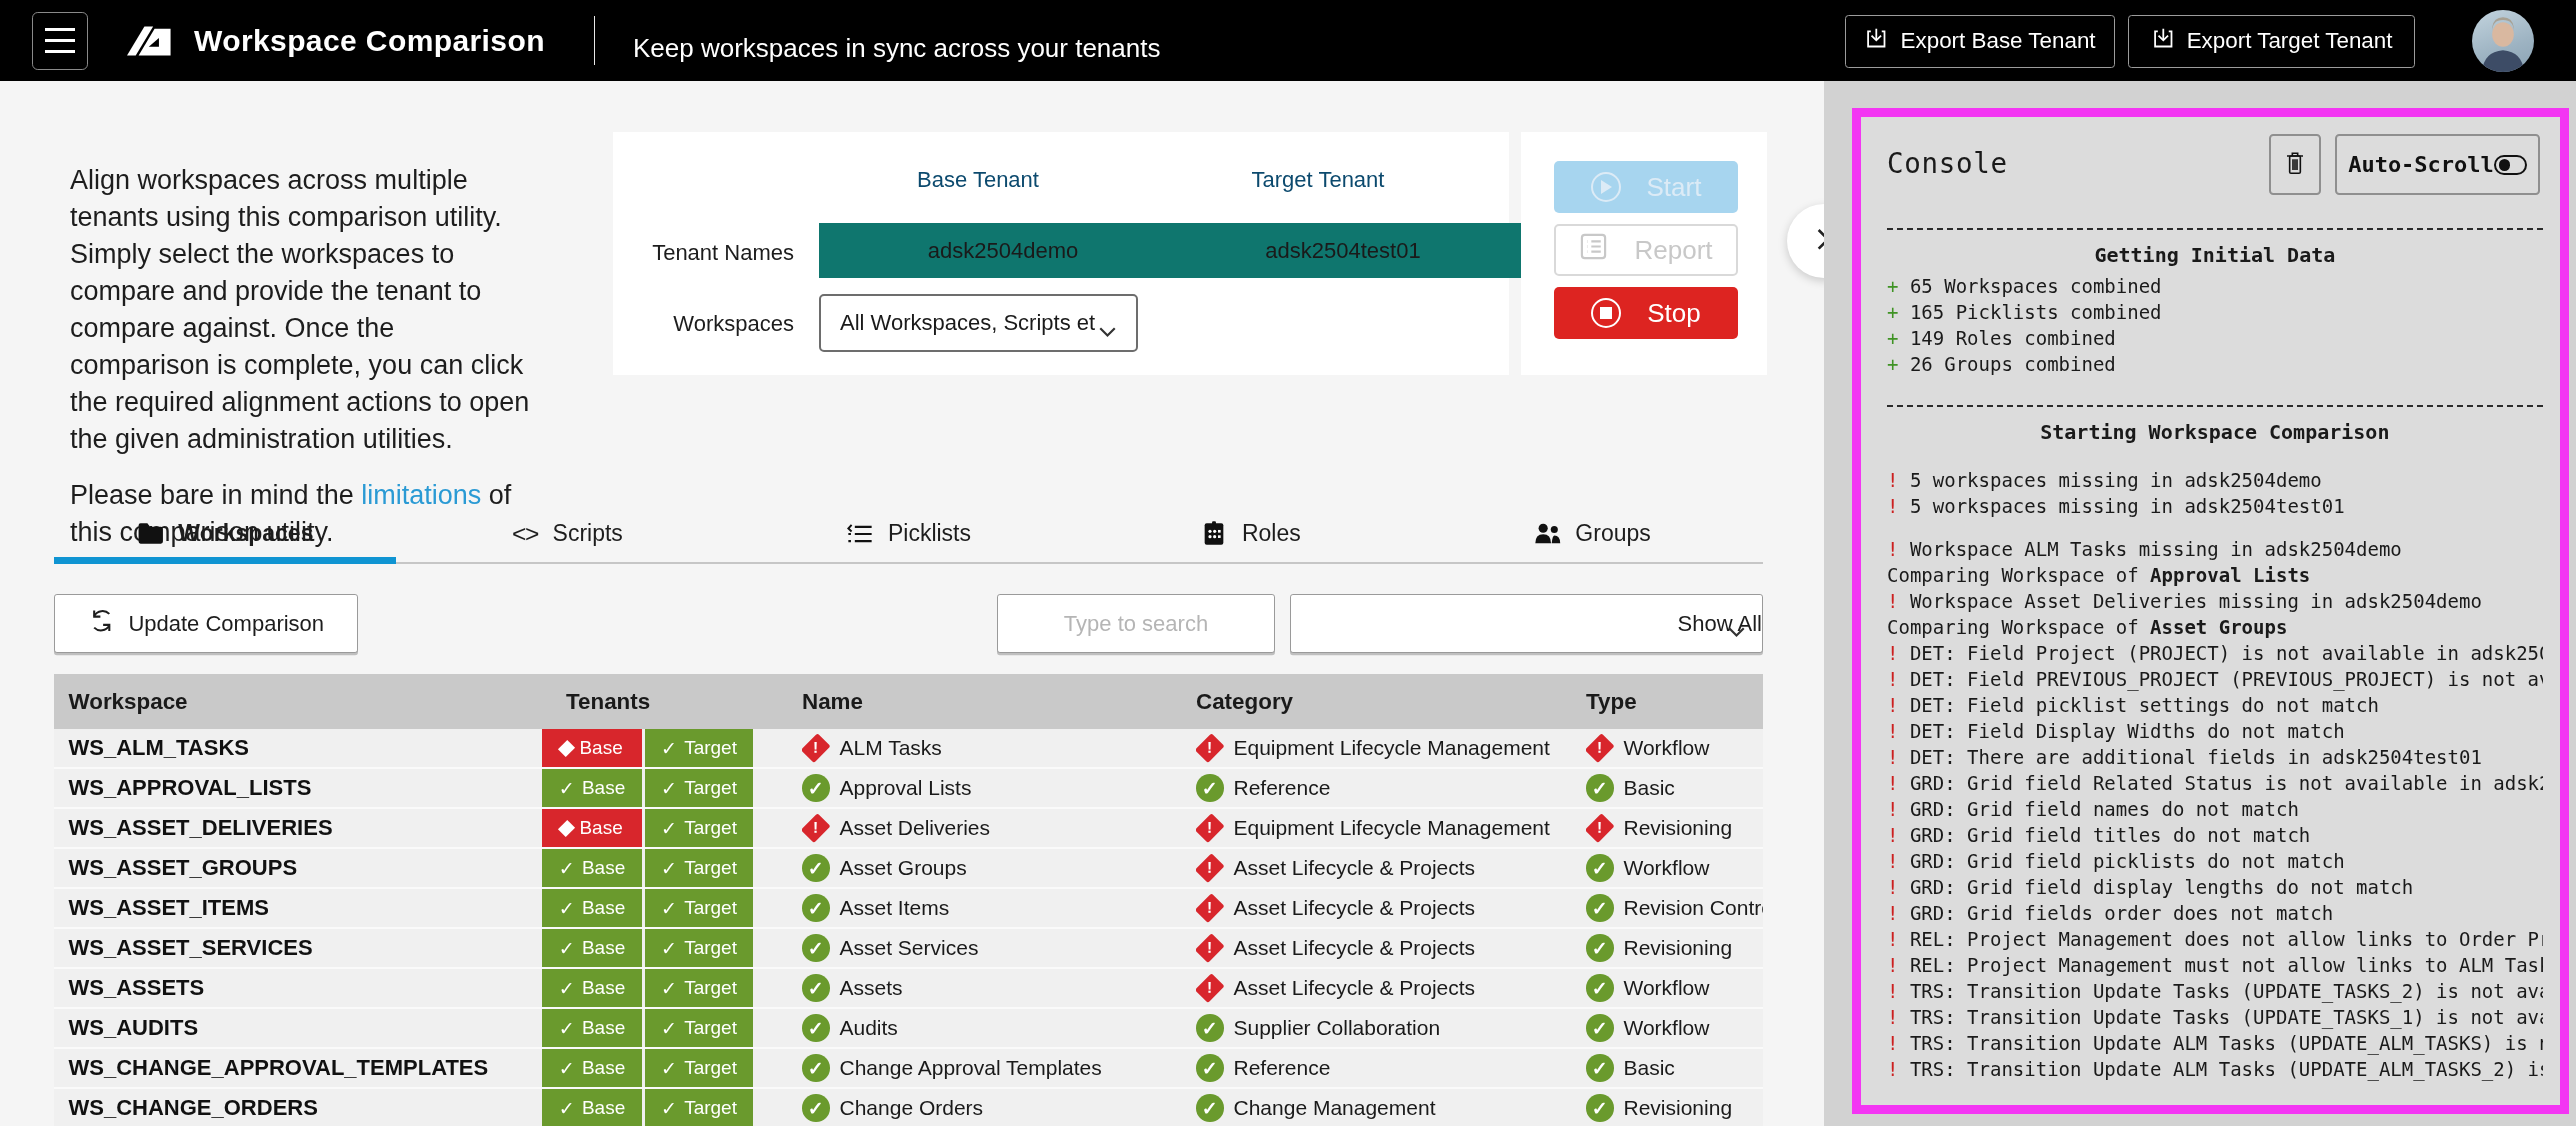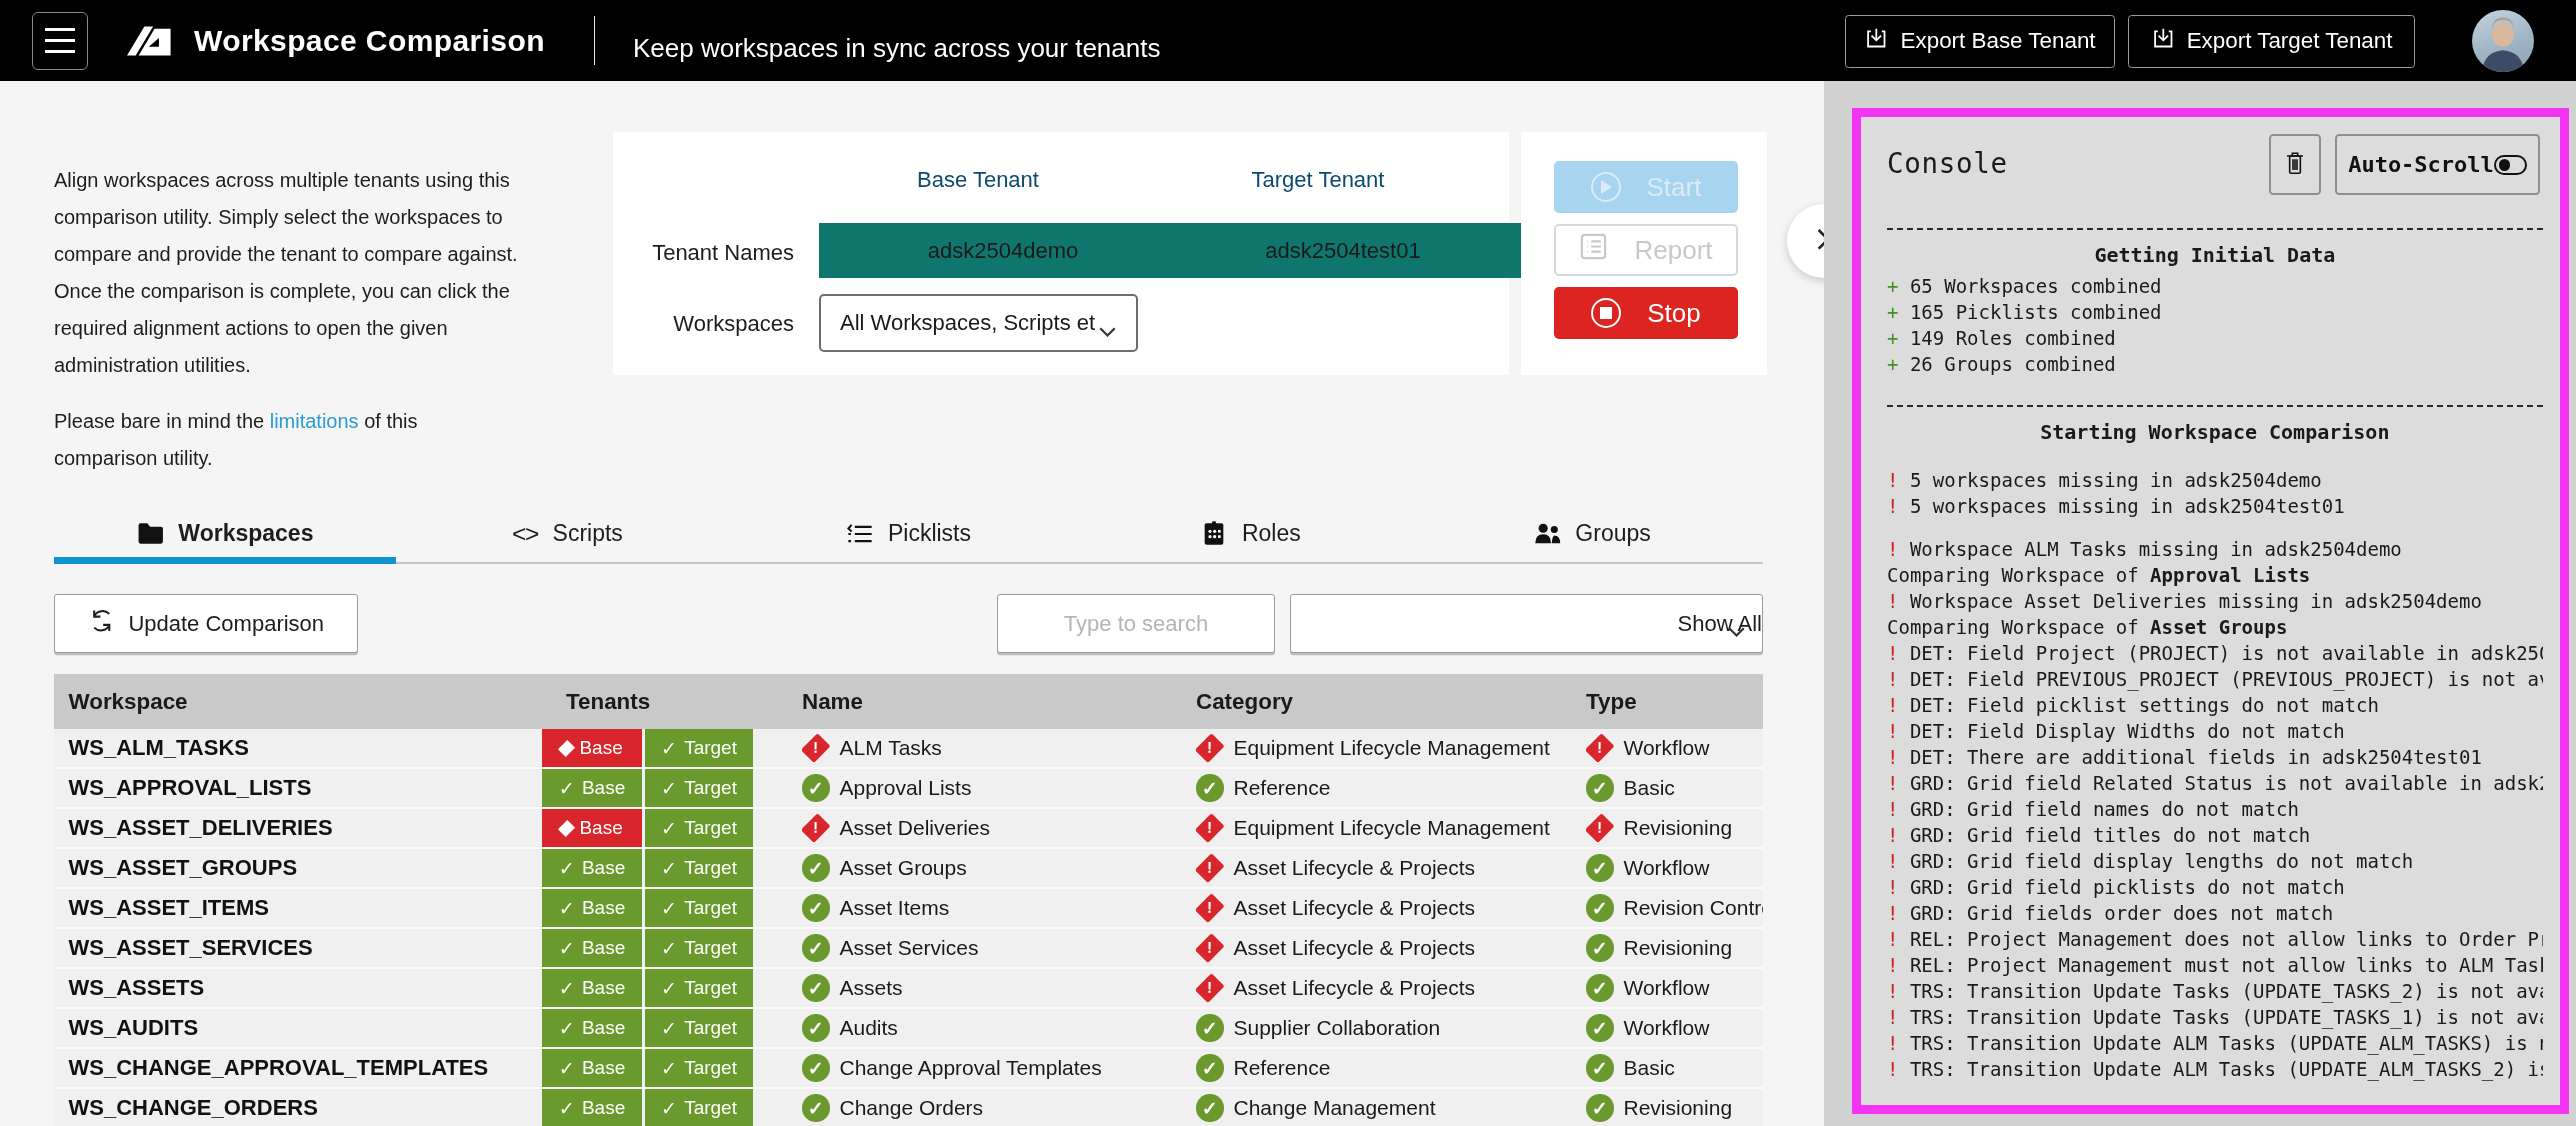--- a/index.html
+++ b/index.html
@@ -22,21 +22,21 @@
   .title-divider{position:absolute;left:594px;top:16px;width:1.4px;height:49px;background:#e8e8e8}
   .subtitle{position:absolute;left:633px;top:8px;height:81px;display:flex;align-items:center;color:#fff;font-size:26px;font-weight:400}
   .export-btn{position:absolute;top:14.5px;height:53px;background:transparent;border:1.4px solid #9c9c9c;border-radius:3.6px;color:#fff;font-size:22.4px;display:flex;align-items:center;justify-content:center;gap:11.6px;cursor:pointer;font-family:inherit}
   .export-base{left:1845px;width:270px}
   .export-target{left:2128px;width:287px}
   .avatar{position:absolute;left:2472px;top:10px;width:62px;height:62px;border-radius:50%;overflow:hidden;background:linear-gradient(160deg,#c3d4de 0%,#9db3c2 60%,#8aa2b4 100%)}
 
   
   .main{position:absolute;left:0;top:81px;width:1824px;height:1045px;background:var(--main-bg);overflow:hidden}
 
-  .intro{position:absolute;left:54px;top:81px;width:466px;font-size:20px;line-height:37px;color:#1d1d1d}
+  .intro{position:absolute;left:70px;top:81px;width:466px;font-size:27px;line-height:37px;color:#1d1d1d}
   .intro p+p{margin-top:19px}
   .intro a{color:var(--link);text-decoration:none;cursor:pointer}
 
   .card{position:absolute;background:#fff;top:51px;height:243px}
   .form-card{left:613px;width:896px}
   .actions-card{left:1521px;width:246px}
 
   .tenant-col-header{position:absolute;top:35px;font-size:22px;color:#0c4a6e;text-align:center;width:318px}
   .hdr-base{left:206px}.hdr-target{left:546px}
   .form-label{position:absolute;font-size:22px;color:#1d1d1d;text-align:right;width:181px;right:auto}
@@ -625,22 +625,22 @@
         <div class="c-line"><span class="c-bang">!</span> Workspace Asset Deliveries missing in adsk2504demo</div>
         <div class="c-line">Comparing Workspace of <b>Asset Groups</b></div>
         <div class="c-line"><span class="c-bang">!</span> DET: Field Project (PROJECT) is not available in adsk2504t…</div>
         <div class="c-line"><span class="c-bang">!</span> DET: Field PREVIOUS_PROJECT (PREVIOUS_PROJECT) is not avai…</div>
         <div class="c-line"><span class="c-bang">!</span> DET: Field picklist settings do not match</div>
         <div class="c-line"><span class="c-bang">!</span> DET: Field Display Widths do not match</div>
         <div class="c-line"><span class="c-bang">!</span> DET: There are additional fields in adsk2504test01</div>
         <div class="c-line"><span class="c-bang">!</span> GRD: Grid field Related Status is not available in adsk250…</div>
         <div class="c-line"><span class="c-bang">!</span> GRD: Grid field names do not match</div>
         <div class="c-line"><span class="c-bang">!</span> GRD: Grid field titles do not match</div>
+        <div class="c-line"><span class="c-bang">!</span> GRD: Grid field picklists do not match</div>
         <div class="c-line"><span class="c-bang">!</span> GRD: Grid field display lengths do not match</div>
-        <div class="c-line"><span class="c-bang">!</span> GRD: Grid field picklists do not match</div>
         <div class="c-line"><span class="c-bang">!</span> GRD: Grid fields order does not match</div>
         <div class="c-line"><span class="c-bang">!</span> REL: Project Management does not allow links to Order Proj…</div>
         <div class="c-line"><span class="c-bang">!</span> REL: Project Management must not allow links to ALM Tasks …</div>
         <div class="c-line"><span class="c-bang">!</span> TRS: Transition Update Tasks (UPDATE_TASKS_2) is not avail…</div>
         <div class="c-line"><span class="c-bang">!</span> TRS: Transition Update Tasks (UPDATE_TASKS_1) is not avail…</div>
         <div class="c-line"><span class="c-bang">!</span> TRS: Transition Update ALM Tasks (UPDATE_ALM_TASKS) is not…</div>
         <div class="c-line"><span class="c-bang">!</span> TRS: Transition Update ALM Tasks (UPDATE_ALM_TASKS_2) is n…</div>
       </div>
   </div>
 

